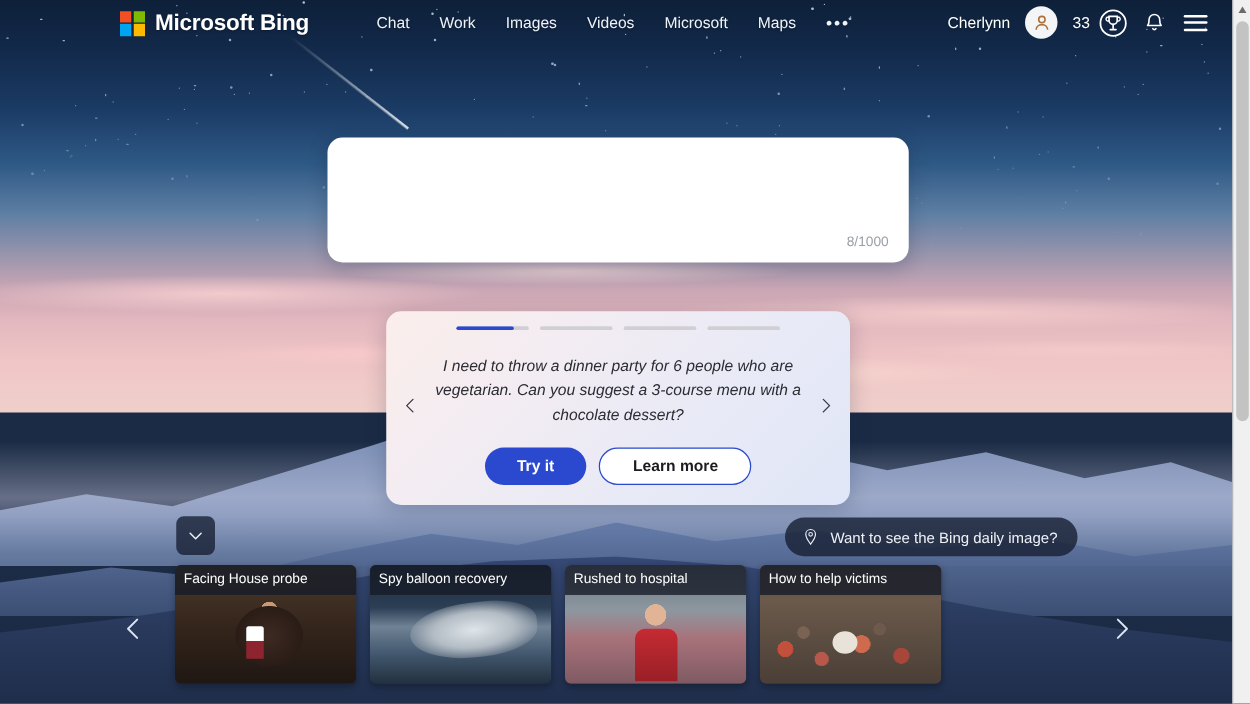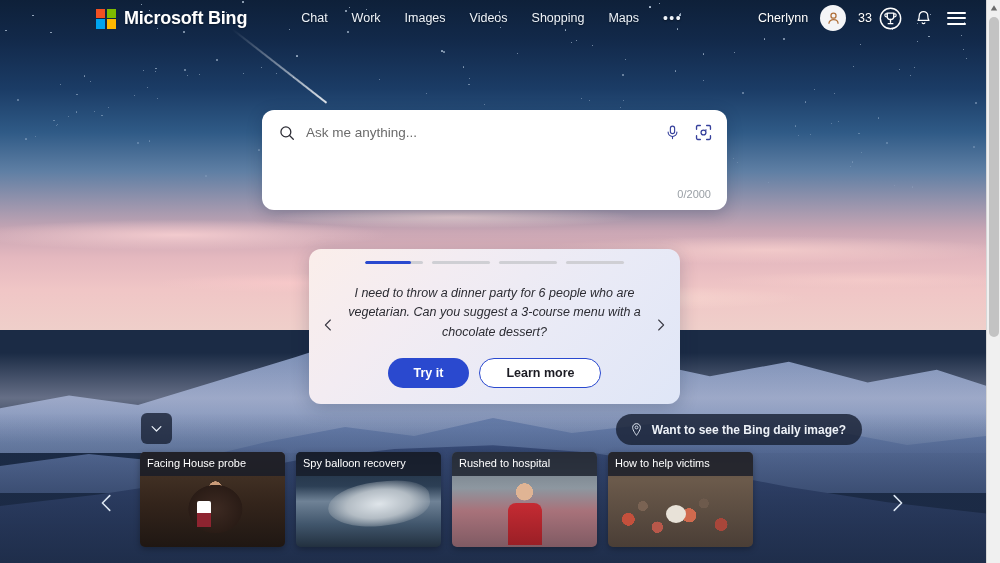--- a/index.html
+++ b/index.html
@@ -202,21 +202,21 @@
     font-family: "Liberation Sans", sans-serif; white-space: nowrap;
   }
   .btn-primary { background: #2a49cf; color: #fff; border: none; }
   .btn-secondary { background: #fff; color: #1b1b23; border: 1.3px solid #2a49cf; }
 
   
   .daily-pill {
     position: absolute; right: 138px; top: 414px; height: 31px;
     background: rgba(24,33,53,.82); border-radius: 16px;
     display: flex; align-items: center; gap: 8px; padding: 0 16px 0 13px;
-    cursor: pointer; z-index: 20; font-weight: bold;
+    cursor: pointer; z-index: 20;
   }
   .daily-pill-text { color: #eef2f8; font-size: 12px; white-space: nowrap; }
 
   
   .collapse-btn {
     position: absolute; left: 141px; top: 413px;
     width: 31px; height: 31px; border-radius: 6px;
     background: rgba(24,33,53,.80);
     display: flex; align-items: center; justify-content: center;
     cursor: pointer; z-index: 20;
@@ -505,21 +505,21 @@
           <i style="background:#ffb900"></i>
       </div>
       <span class="brand-name">Microsoft Bing</span>
     </div>
 
     <div class="nav">
       <span class="nav-item">Chat</span>
       <span class="nav-item">Work</span>
       <span class="nav-item">Images</span>
       <span class="nav-item">Videos</span>
-      <span class="nav-item">Shopping</span>
+      <span class="nav-item">Microsoft</span>
       <span class="nav-item">Maps</span>
       <span class="nav-item nav-more">•••</span>
     </div>
 
     <div class="header-right">
       <span class="user-name">Cherlynn</span>
       <div class="avatar">
         <svg width="17" height="17" viewBox="0 0 24 24">
           <circle cx="12" cy="8" r="3.6" fill="none" stroke="#b0703a" stroke-width="1.8"></circle>
           <path d="M5.5 19.5c0-3.6 2.9-5.8 6.5-5.8s6.5 2.2 6.5 5.8" fill="none" stroke="#b0703a" stroke-width="1.8"></path>
@@ -543,40 +543,21 @@
       <div class="hamburger">
         <span></span>
         <span></span>
         <span></span>
       </div>
     </div>
   </div>
 
   <div class="search-wrap">
     <div class="search-box">
-      <div class="search-top">
-        <svg width="18" height="18" viewBox="0 0 24 24">
-          <circle cx="10.5" cy="10.5" r="6.6" fill="none" stroke="#2b2b34" stroke-width="1.7"></circle>
-          <line x1="15.4" y1="15.4" x2="20.4" y2="20.4" stroke="#2b2b34" stroke-width="1.7" stroke-linecap="round"></line>
-        </svg>
-        <input class="search-input" type="text" placeholder="Ask me anything..." style="">
-        <div class="search-actions">
-          <svg width="17" height="19" viewBox="0 0 24 24">
-            <rect x="9" y="3" width="6" height="10.5" rx="3" fill="none" stroke="#36409c" stroke-width="1.6"></rect>
-            <path d="M5.8 11.4a6.2 6.2 0 0 0 12.4 0" fill="none" stroke="#36409c" stroke-width="1.6" stroke-linecap="round"></path>
-            <line x1="12" y1="17.8" x2="12" y2="20.6" stroke="#36409c" stroke-width="1.6" stroke-linecap="round"></line>
-          </svg>
-          <svg width="19" height="19" viewBox="0 0 24 24">
-            <path d="M3.2 8V4.6a1.4 1.4 0 0 1 1.4-1.4H8M16 3.2h3.4a1.4 1.4 0 0 1 1.4 1.4V8M20.8 16v3.4a1.4 1.4 0 0 1-1.4 1.4H16M8 20.8H4.6a1.4 1.4 0 0 1-1.4-1.4V16" fill="none" stroke="#36409c" stroke-width="1.7" stroke-linecap="round"></path>
-            <circle cx="12" cy="12" r="3.1" fill="none" stroke="#36409c" stroke-width="1.6"></circle>
-            <circle cx="15.1" cy="8.9" r="1" fill="#36409c"></circle>
-          </svg>
-        </div>
-      </div>
-      <div class="counter">0/2000</div>
+      <div class="counter">8/1000</div>
     </div>
   </div>
 
   <div class="prompt-card">
     <div class="dots" id="progress-dots">
         <div class="dot">
           <span class="fill" style="width: 80%; background: rgb(42, 73, 207);"></span>
         </div>
         <div class="dot">
           <span class="fill" style="width: 0%; background: rgb(42, 73, 207);"></span>

